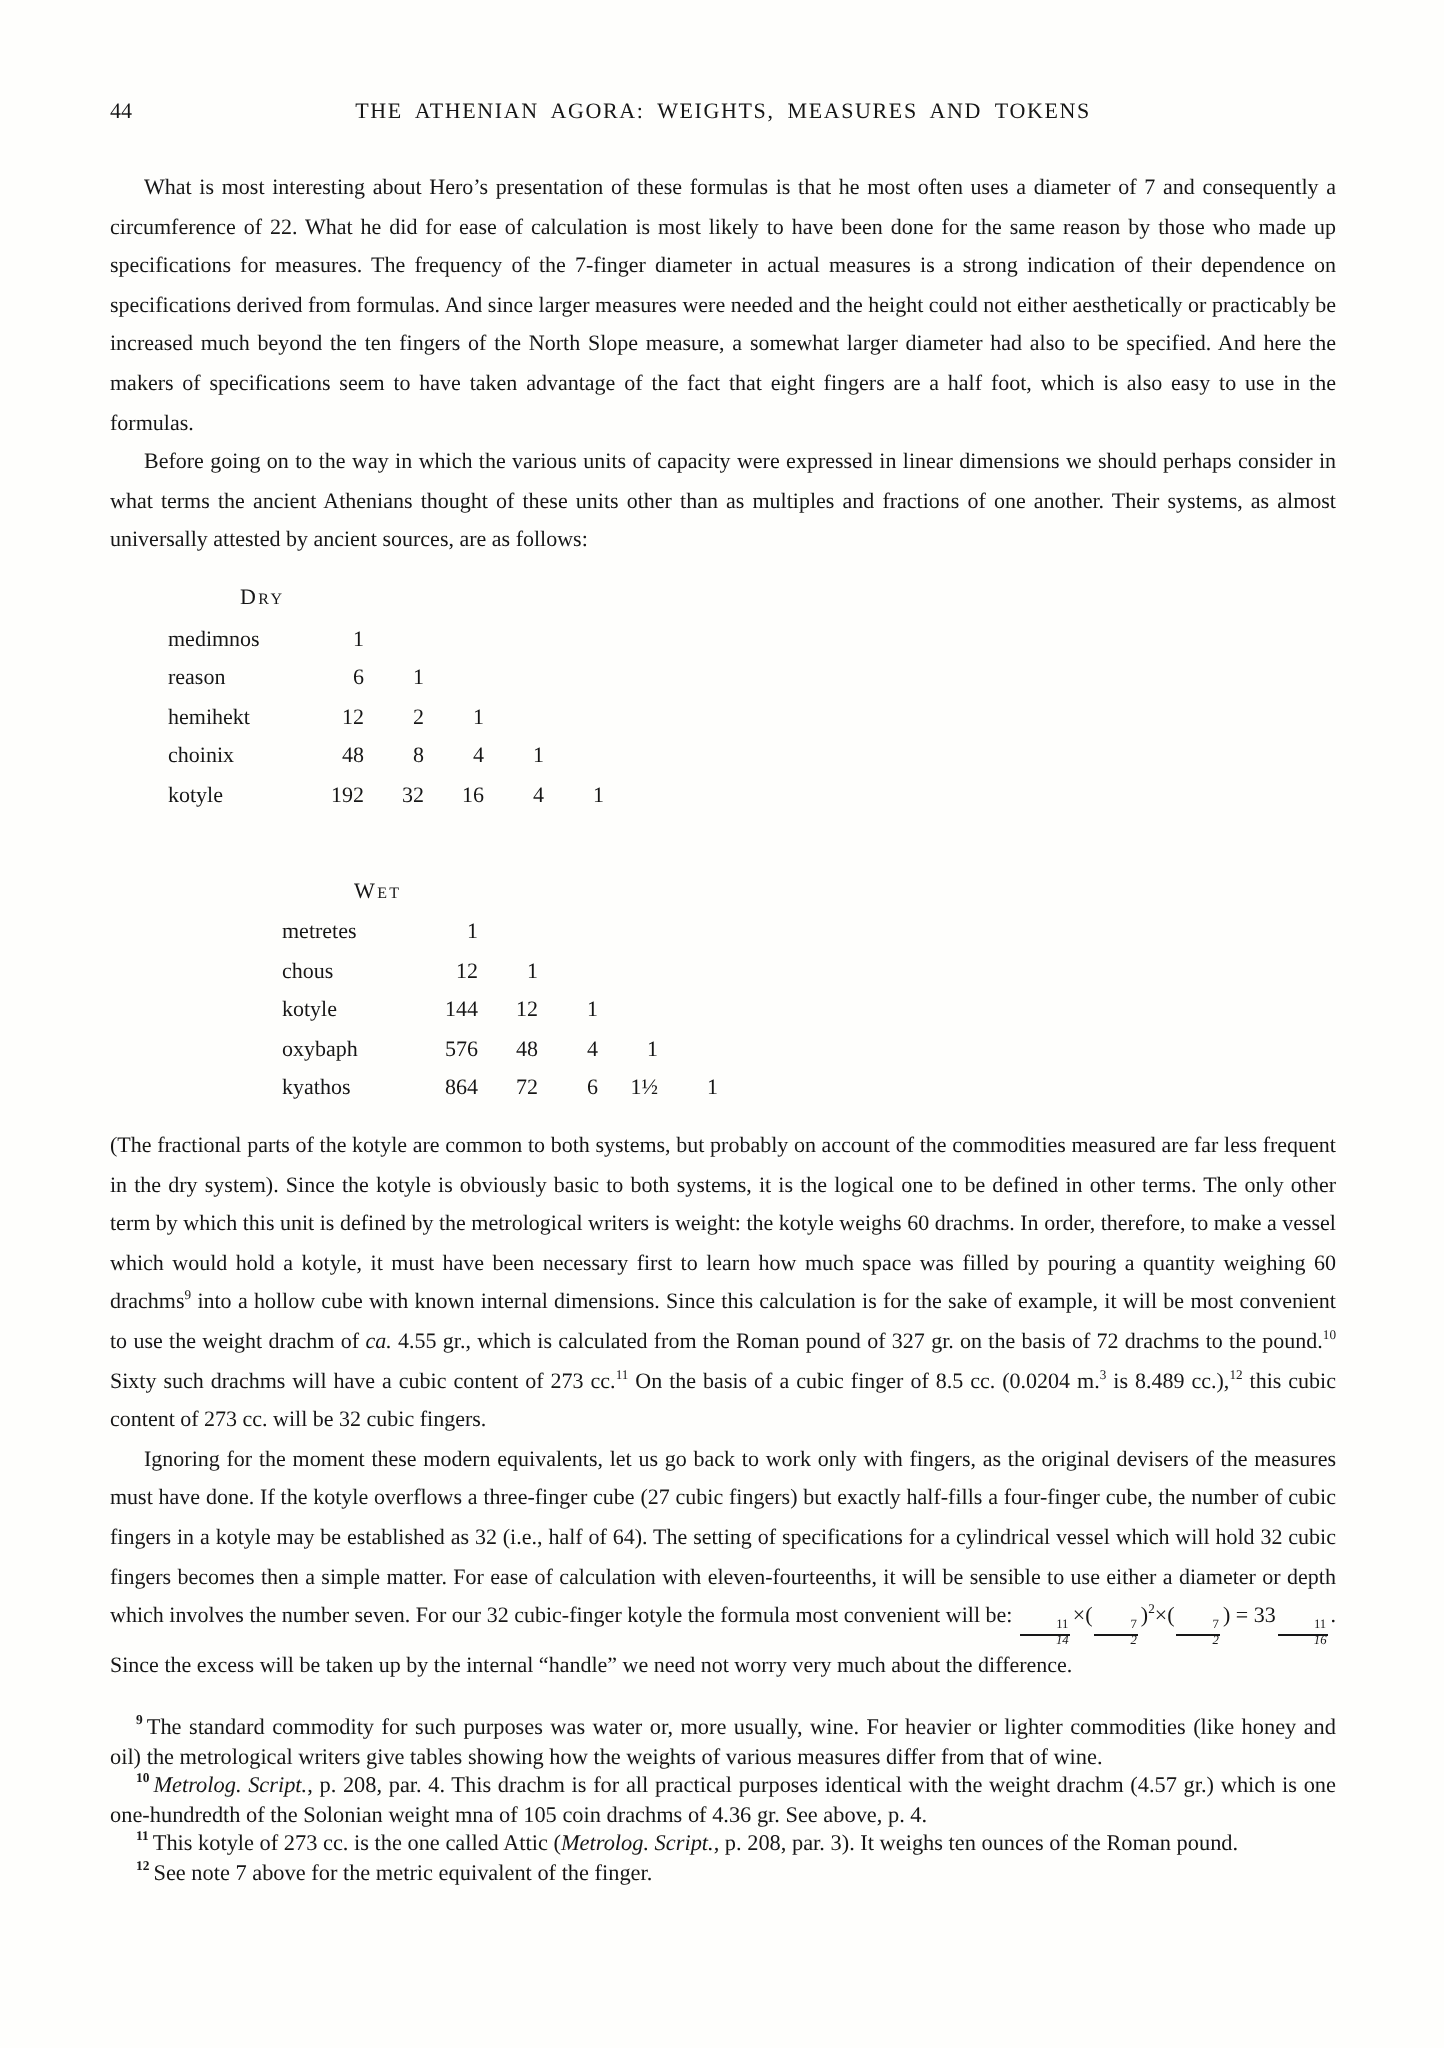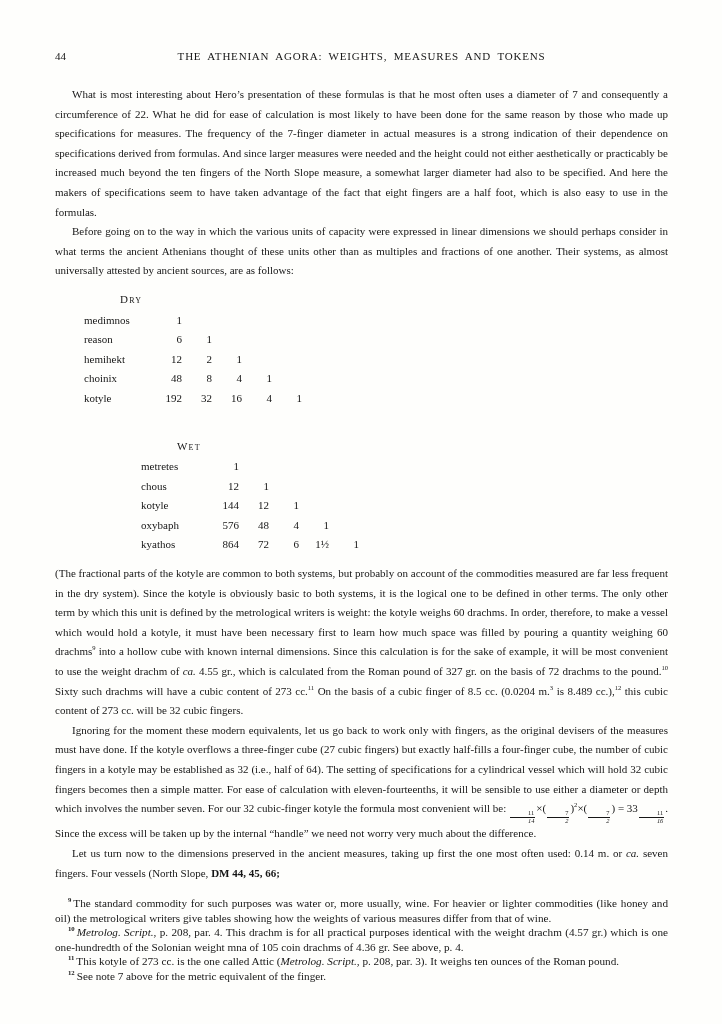--- a/index.html
+++ b/index.html
@@ -130,21 +130,20 @@
           </span><span>×(</span><span class="frac">
             <span class="num">7</span>
             <span class="den">2</span>
           </span><span>)</span><sup>2</sup><span>×(</span><span class="frac">
             <span class="num">7</span>
             <span class="den">2</span>
           </span><span>) = 33</span><span class="frac">
             <span class="num">11</span>
             <span class="den">16</span>
           </span><span>. Since the excess will be taken up by the internal “handle” we need not worry very much about the difference.</span></p>
-        <p class="para"><span>Let us turn now to the dimensions preserved in the ancient measures, taking up first the one most often used: 0.14 m. or </span><span style="font-style: italic;">ca.</span><span> seven fingers. Four vessels (North Slope, </span><span style="font-weight: bold;">DM 44, 45, 66;</span></p>
       </div>
   </div>
 
   <div class="footnotes" id="footnotes">
       <p class="fn"><sup>9</sup><span>The standard commodity for such purposes was water or, more usually, wine. For heavier or lighter commodities (like honey and oil) the metrological writers give tables showing how the weights of various measures differ from that of wine.</span></p>
       <p class="fn"><sup>10</sup><span style="font-style: italic;">Metrolog. Script.</span><span>, p. 208, par. 4. This drachm is for all practical purposes identical with the weight drachm (4.57 gr.) which is one one-hundredth of the Solonian weight mna of 105 coin drachms of 4.36 gr. See above, p. 4.</span></p>
       <p class="fn"><sup>11</sup><span>This kotyle of 273 cc. is the one called Attic (</span><span style="font-style: italic;">Metrolog. Script.</span><span>, p. 208, par. 3). It weighs ten ounces of the Roman pound.</span></p>
       <p class="fn"><sup>12</sup><span>See note 7 above for the metric equivalent of the finger.</span></p>
     </div>
 </div>

